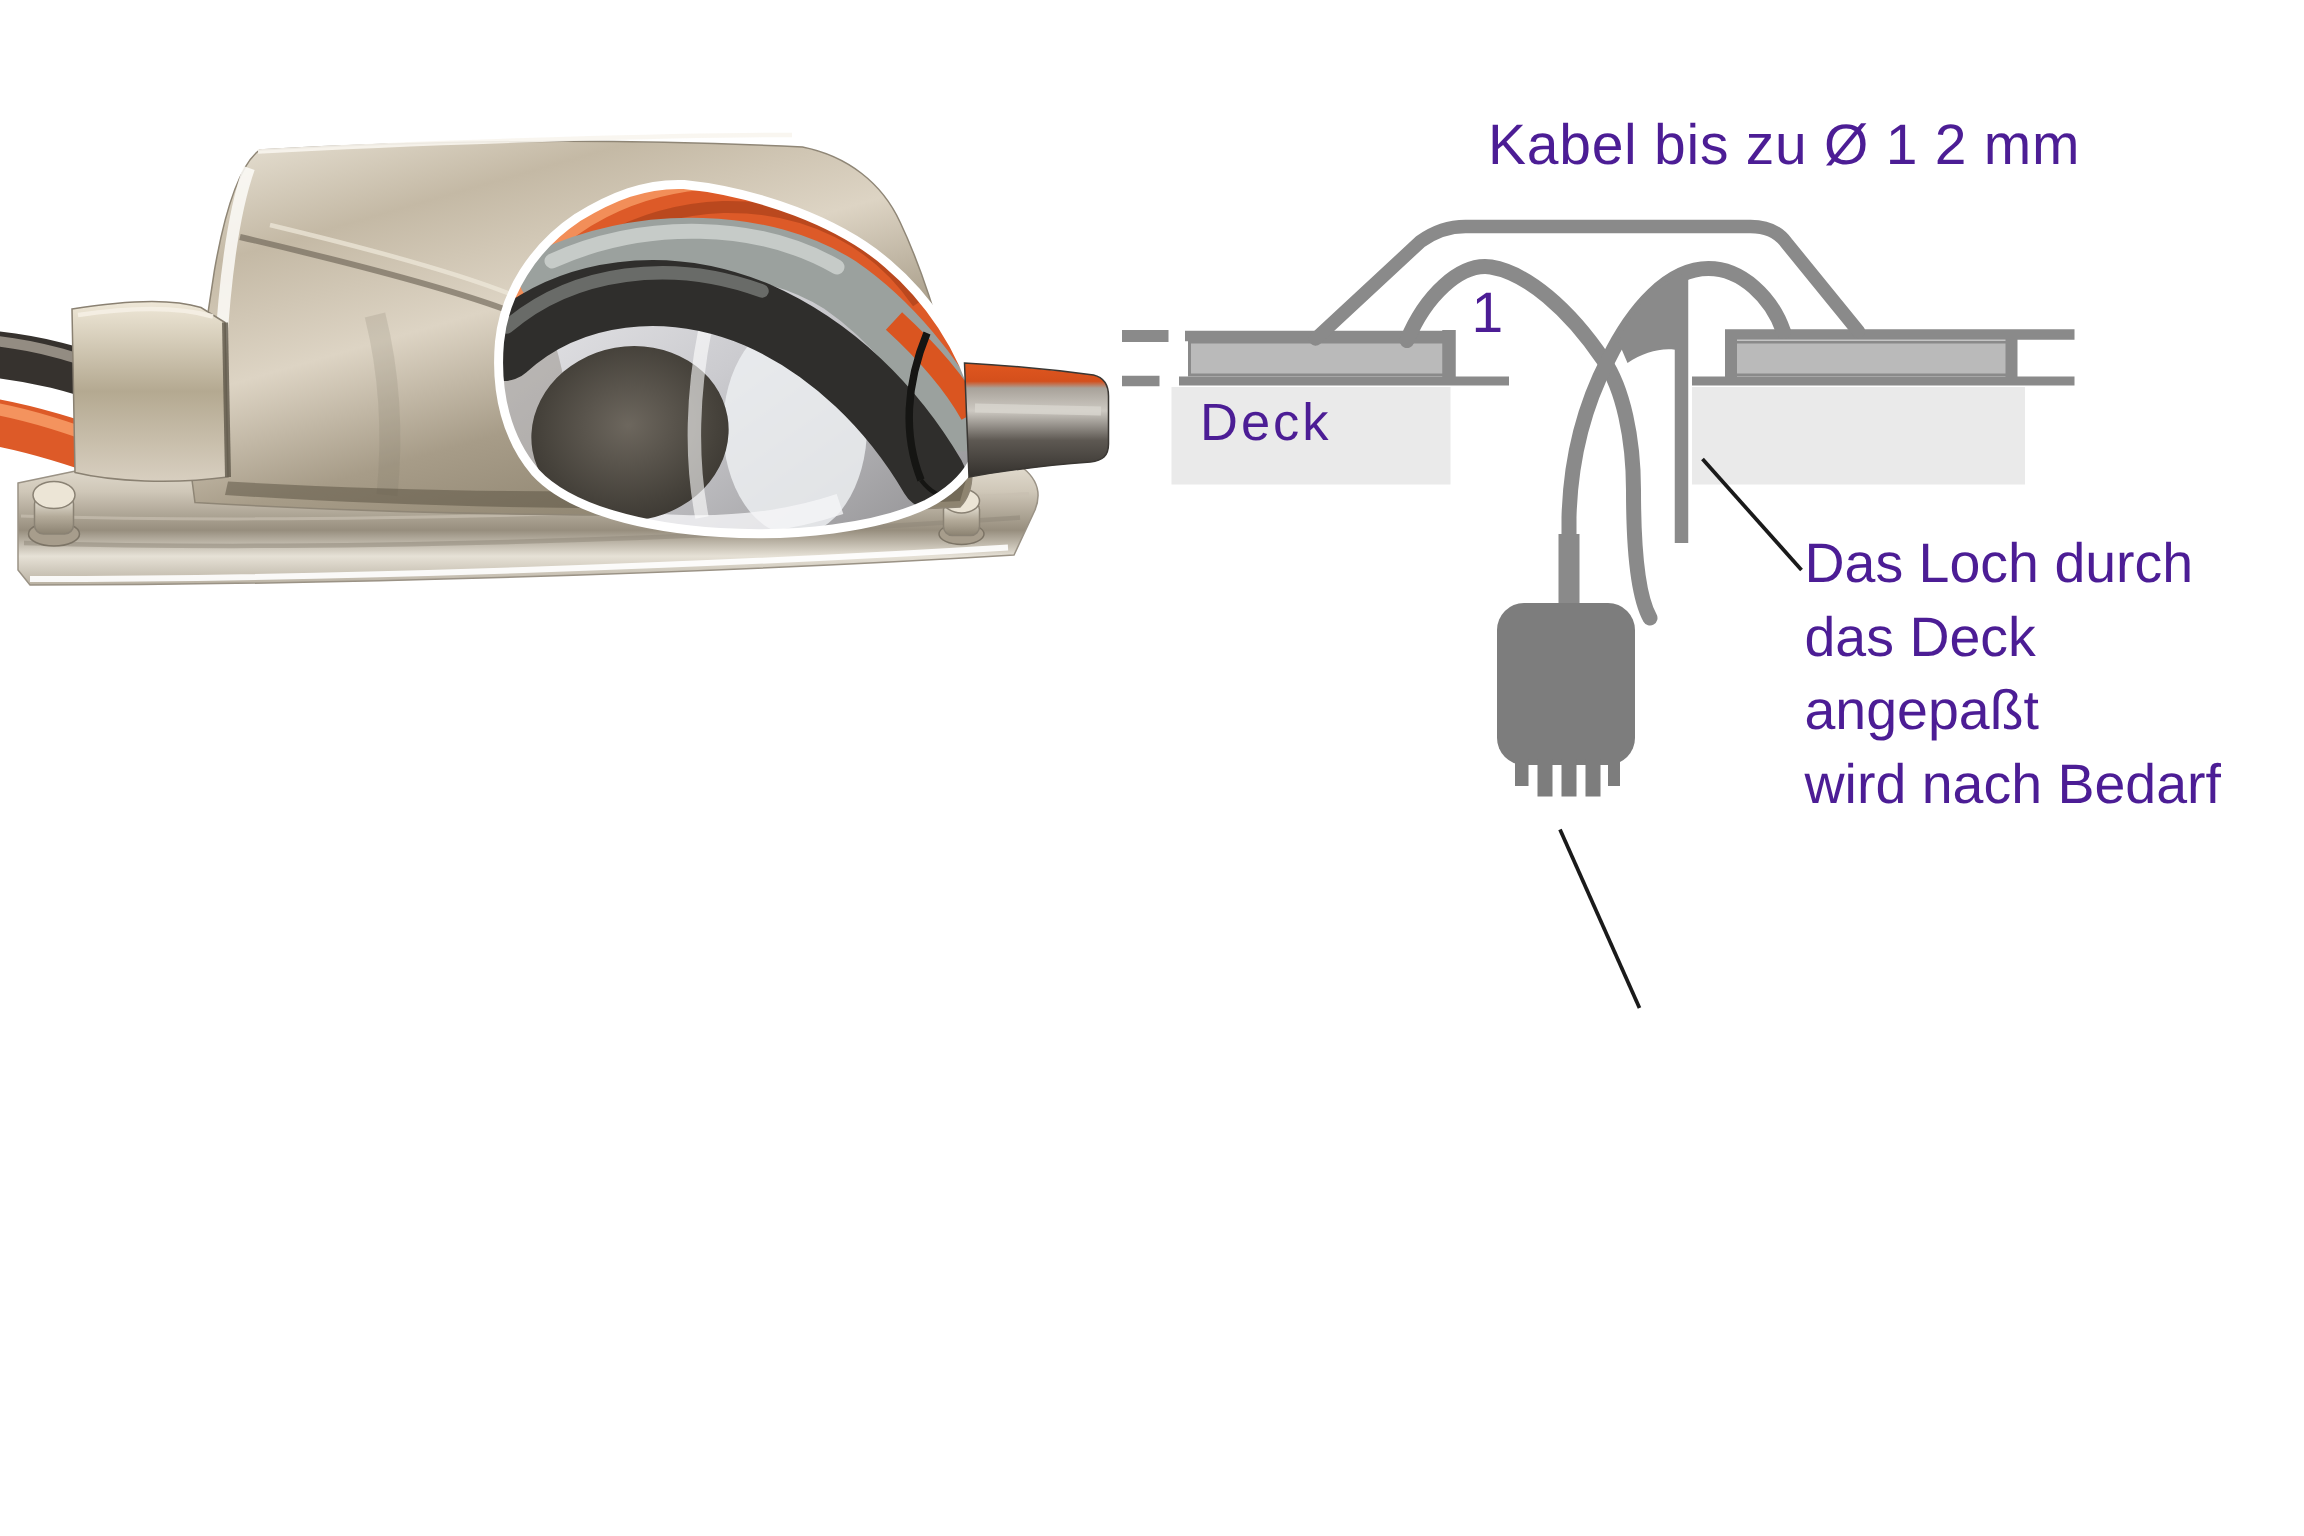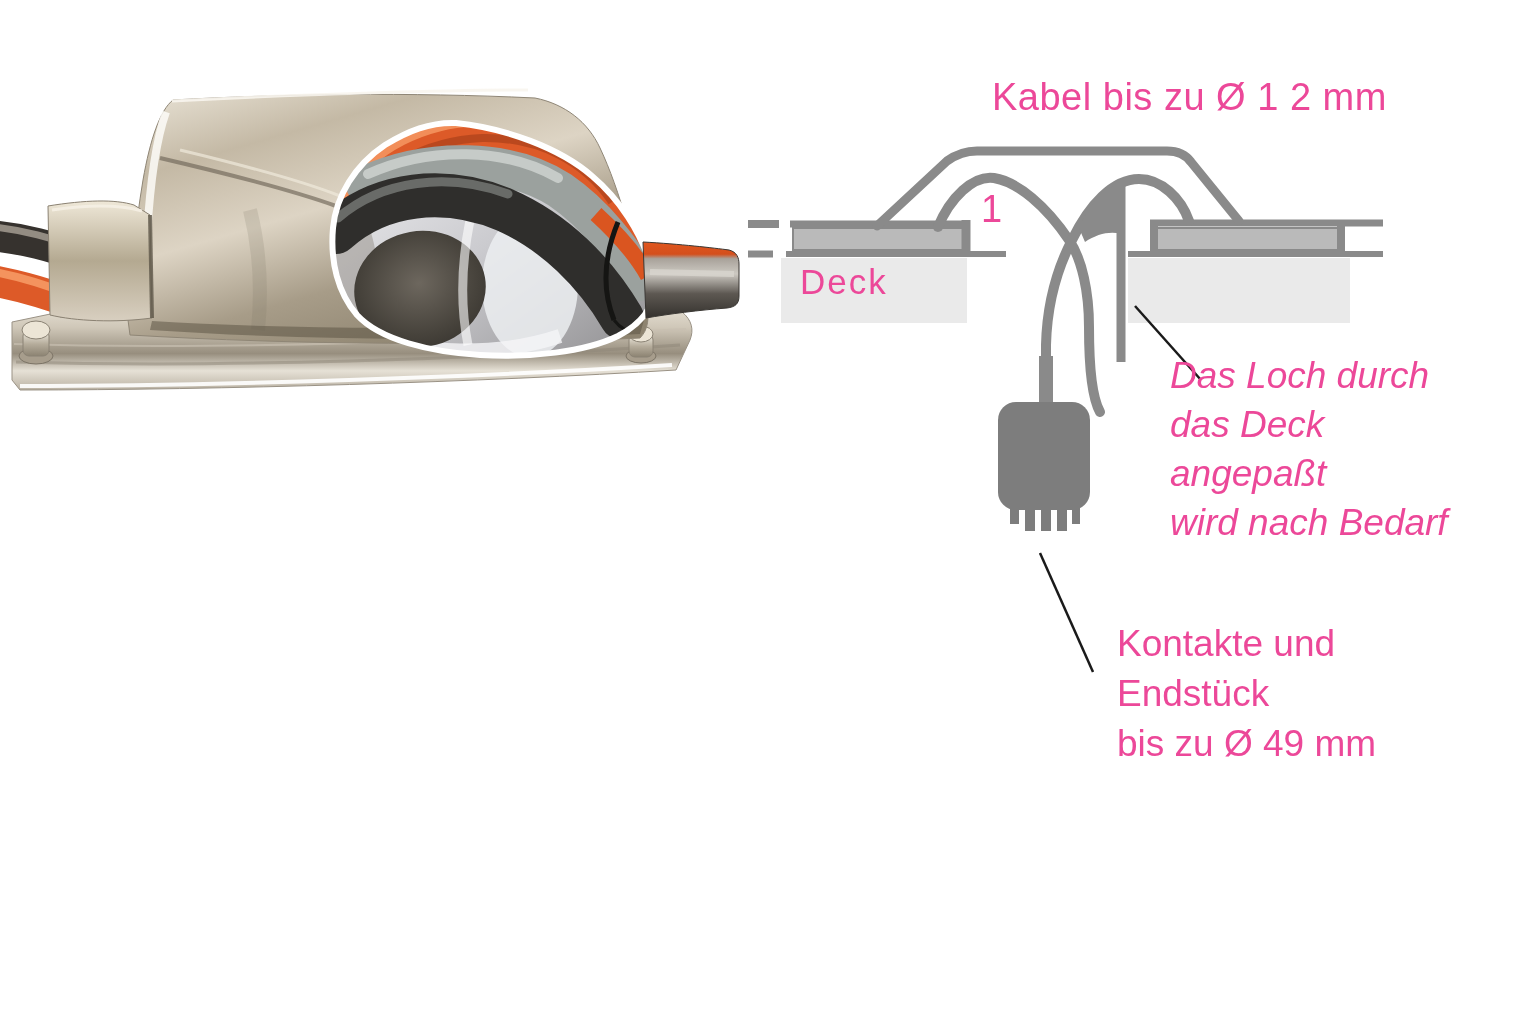--- a/index.html
+++ b/index.html
@@ -1,23 +1,23 @@
 <!DOCTYPE html>
 <html><head>
 <meta charset="utf-8">
 <style>
   html,body{margin:0;padding:0;background:#fff;}
   #canvas{position:relative;width:1536px;height:1024px;background:#ffffff;overflow:hidden;
           font-family:"Liberation Sans", sans-serif;color:#000;}
   svg{position:absolute;left:0;top:0;}
-  .txt{position:absolute;color:#ec4899;font-family:"Liberation Sans", sans-serif;white-space:nowrap;}
+  .txt{position:absolute;color:#4c1d95;font-family:"Liberation Sans", sans-serif;white-space:nowrap;}
   .title{left:992px;top:76px;font-size:38px;letter-spacing:.5px;}
   .step{left:981px;top:188px;font-size:38px;}
   .deck{left:800px;top:262px;font-size:35px;letter-spacing:2px;}
-  .hole-note{left:1170px;top:351px;font-size:37px;line-height:49px;font-style:italic;}
+  .hole-note{left:1203px;top:351px;font-size:37px;line-height:49px;}
   .conn-note{left:1117px;top:619px;font-size:37px;line-height:50px;}
 </style>
 </head>
 <body>
 
 <div id="canvas">
 
 <svg width="1536" height="1024" viewBox="0 0 1536 1024">
   <defs>
     <linearGradient id="gPlate" x1="0" y1="0" x2="0" y2="1">
@@ -220,19 +220,14 @@
 <div class="txt step">1</div>
 <div class="txt deck">Deck</div>
 
 <div class="txt hole-note">
   <div>Das Loch durch</div>
   <div>das Deck</div>
   <div>angepaßt</div>
   <div>wird nach Bedarf</div>
 </div>
 
-<div class="txt conn-note">
-  <div>Kontakte und</div>
-  <div>Endstück</div>
-  <div>bis zu Ø 49 mm</div>
+
 </div>
 
-</div>
-
 </body></html>

